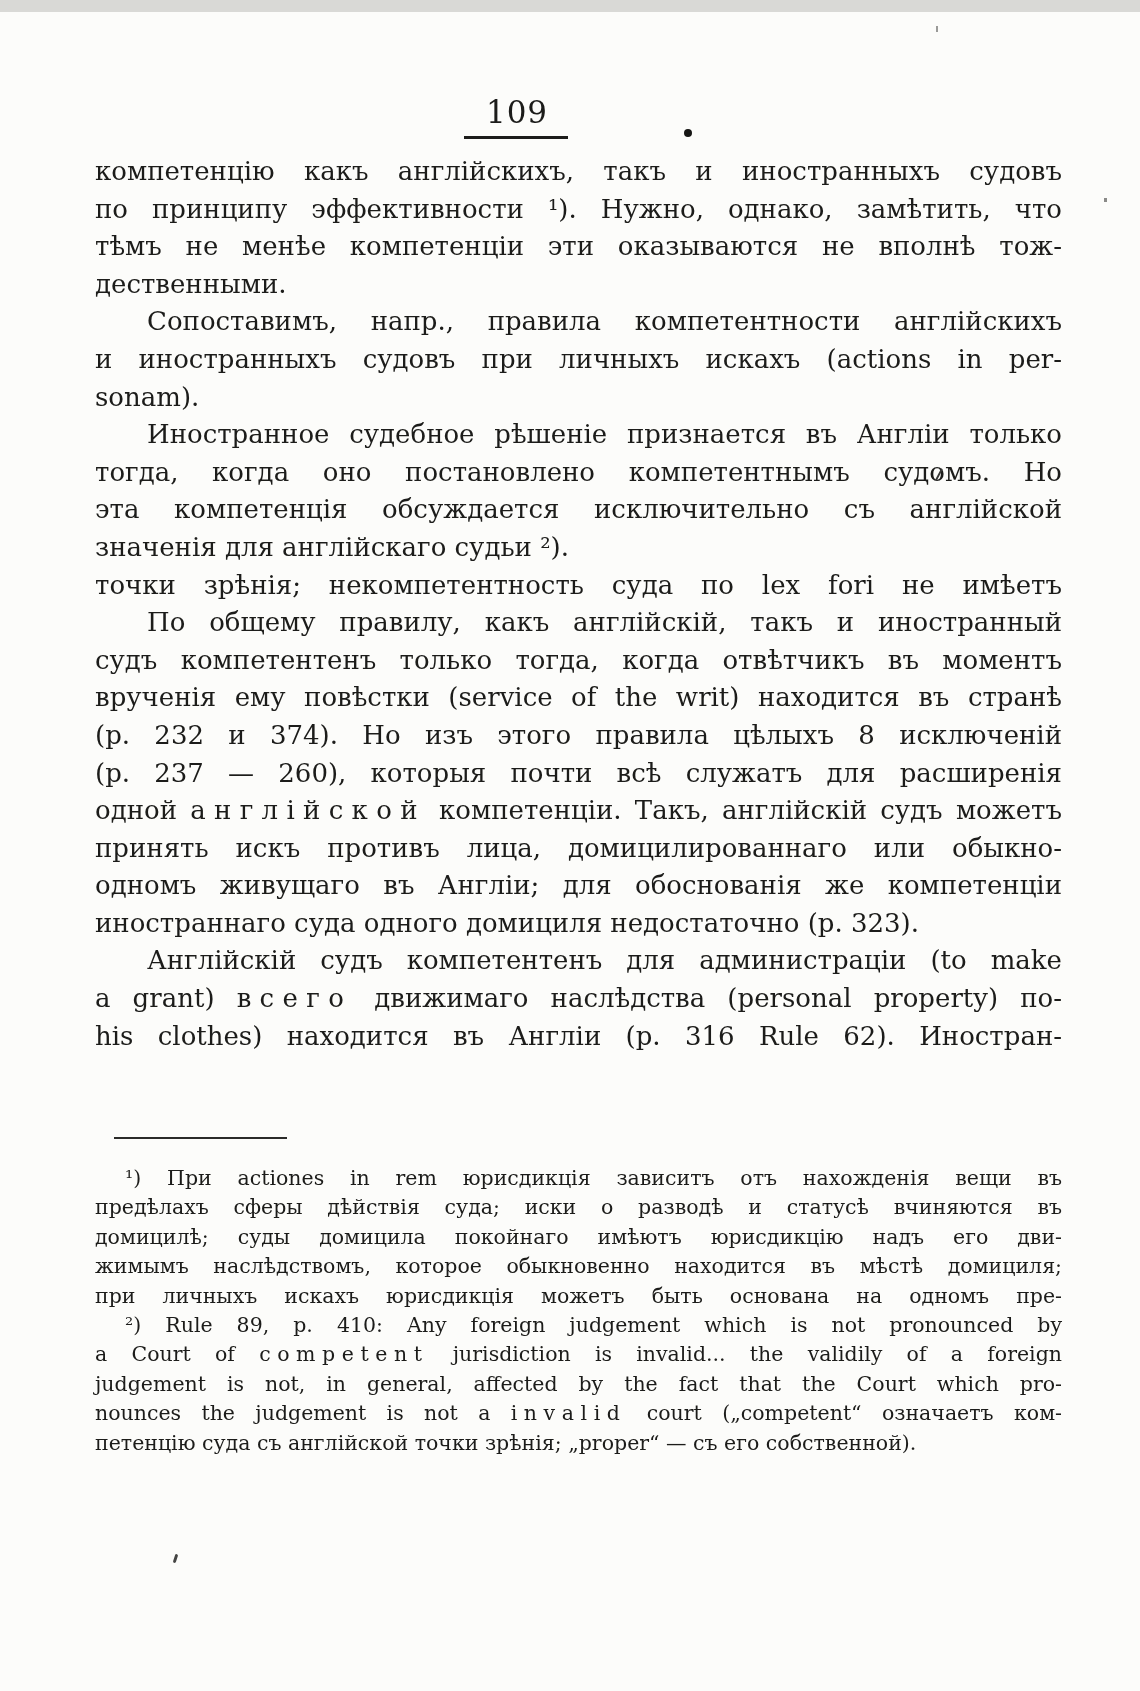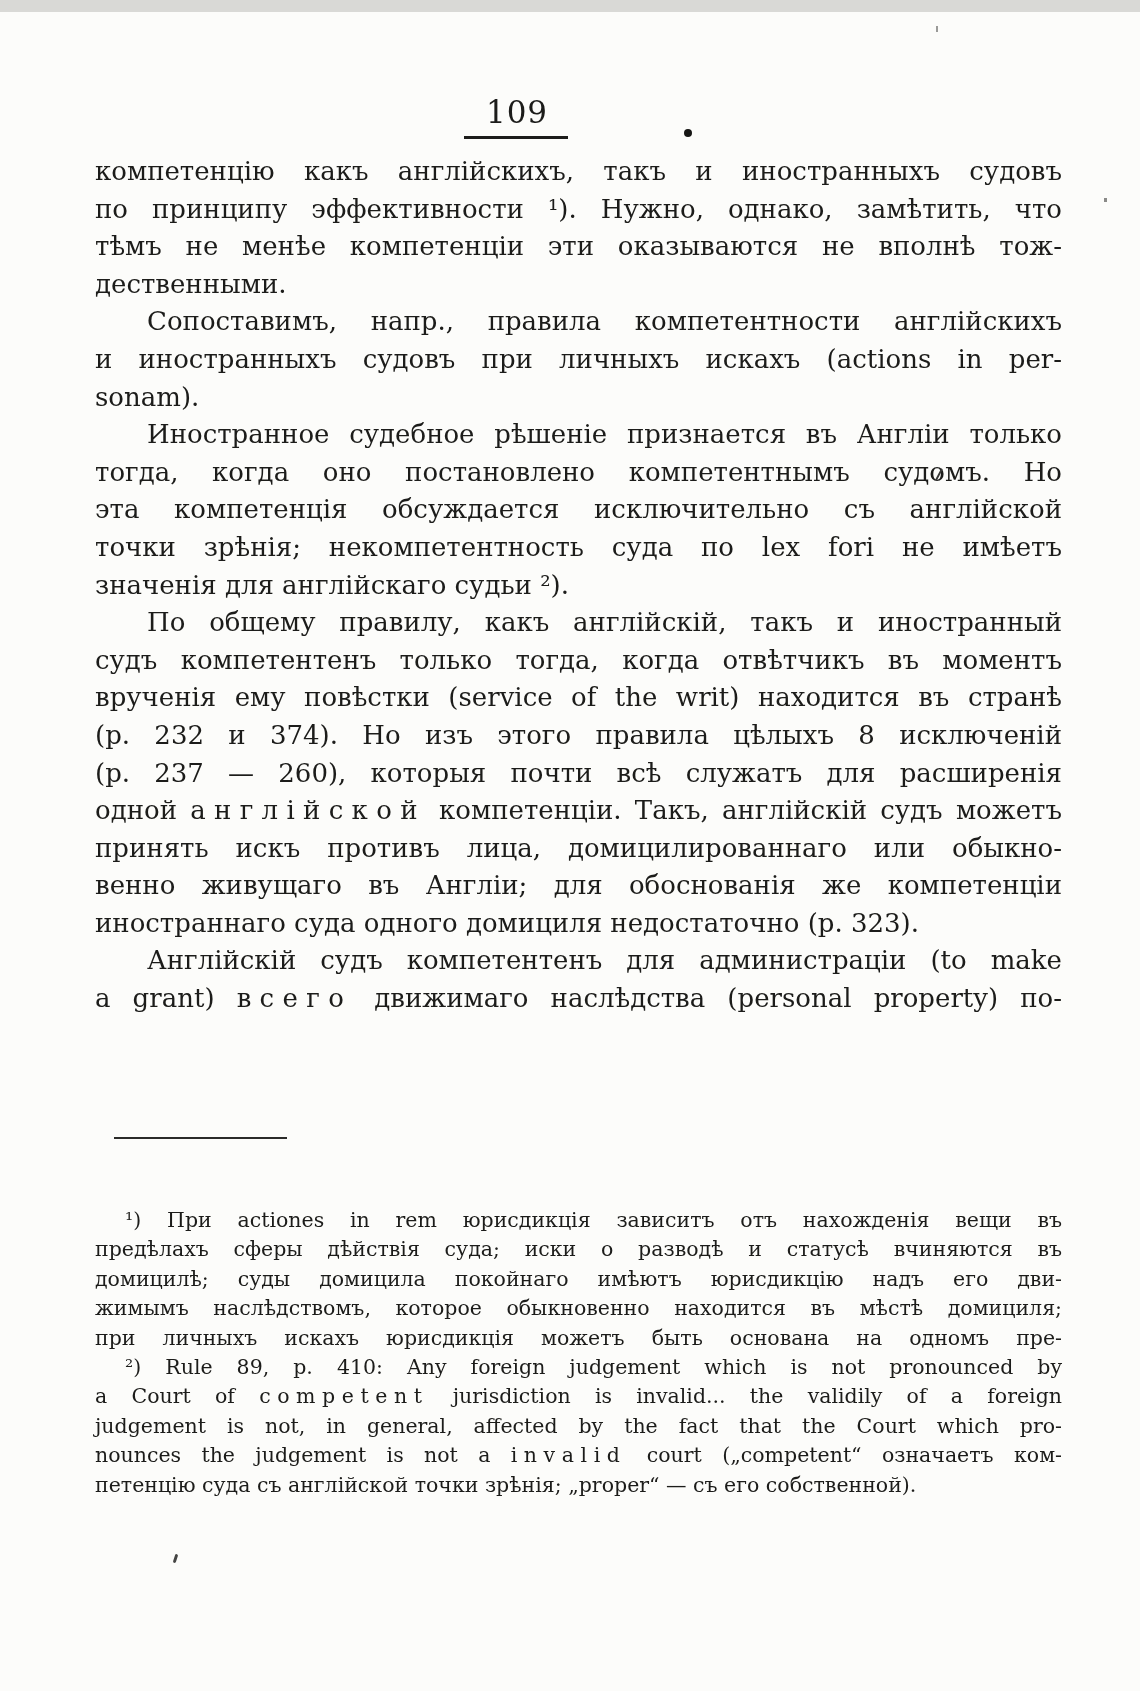--- a/index.html
+++ b/index.html
@@ -21,21 +21,21 @@
   .pagerule{
     position:absolute;top:124px;left:464px;width:104px;height:0;
     border-top:3px solid #1d1d1b;
   }
   
   .bodytext{
     position:absolute;left:95px;top:141px;width:967px;
     font-size:26px;line-height:37.6px;
   }
   .footnotes{
-    position:absolute;left:95px;top:1194px;width:967px;
+    position:absolute;left:95px;top:1152px;width:967px;
     font-size:20.5px;line-height:29.4px;
   }
   .para{margin:0;padding:0;}
   .line{white-space:normal;}
   .just{text-align:justify;text-align-last:justify;-moz-text-align-last:justify;text-justify:inter-word;}
   .bodytext .indent{padding-left:52px;}
   .footnotes .indent{padding-left:30px;}
   .sperr{letter-spacing:0.32em;}
   .fnrule{
     position:absolute;left:114px;top:1125px;width:173px;height:0;
@@ -66,37 +66,38 @@
       </div>
       <div class="para">
         <div class="line just indent"><span>Сопоставимъ, напр., правила компетентности англійскихъ</span></div>
         <div class="line just"><span>и иностранныхъ судовъ при личныхъ искахъ (actions in per-</span></div>
         <div class="line"><span>sonam).</span></div>
       </div>
       <div class="para">
         <div class="line just indent"><span>Иностранное судебное рѣшеніе признается въ Англіи только</span></div>
         <div class="line just"><span>тогда, когда оно постановлено компетентнымъ судомъ. Но</span></div>
         <div class="line just"><span>эта компетенція обсуждается исключительно съ англійской</span></div>
+        <div class="line"><span>значенія для англійскаго судьи ²).</span></div>
         <div class="line just"><span>точки зрѣнія; некомпетентность суда по lex fori не имѣетъ</span></div>
-        <div class="line"><span>значенія для англійскаго судьи ²).</span></div>
       </div>
       <div class="para">
         <div class="line just indent"><span>По общему правилу, какъ англійскій, такъ и иностранный</span></div>
         <div class="line just"><span>судъ компетентенъ только тогда, когда отвѣтчикъ въ моментъ</span></div>
         <div class="line just"><span>врученія ему повѣстки (service of the writ) находится въ странѣ</span></div>
         <div class="line just"><span>(р. 232 и 374). Но изъ этого правила цѣлыхъ 8 исключеній</span></div>
         <div class="line just"><span>(р. 237 — 260), которыя почти всѣ служатъ для расширенія</span></div>
         <div class="line just"><span>одной </span><span class="sperr">англійской</span><span> компетенціи. Такъ, англійскій судъ можетъ</span></div>
         <div class="line just"><span>принять искъ противъ лица, домицилированнаго или обыкно-</span></div>
-        <div class="line just"><span>венно живущаго въ Англіи; для обоснованія же компетенціи</span></div>
+        <div class="line just"><span>одномъ живущаго въ Англіи; для обоснованія же компетенціи</span></div>
         <div class="line"><span>иностраннаго суда одного домициля недостаточно (р. 323).</span></div>
       </div>
       <div class="para">
         <div class="line just indent"><span>Англійскій судъ компетентенъ для администраціи (to make</span></div>
         <div class="line just"><span>a grant) </span><span class="sperr">всего</span><span> движимаго наслѣдства (personal property) по-</span></div>
+        <div class="line just"><span>his clothes) находится въ Англіи (р. 316 Rule 62). Иностран-</span></div>
       </div>
     </div>
 
   <div class="fnrule"></div>
   <div class="footnotes">
       <div class="para">
         <div class="line just indent"><span>¹) При actiones in rem юрисдикція зависитъ отъ нахожденія вещи въ</span></div>
         <div class="line just"><span>предѣлахъ сферы дѣйствія суда; иски о разводѣ и статусѣ вчиняются въ</span></div>
         <div class="line just"><span>домицилѣ; суды домицила покойнаго имѣютъ юрисдикцію надъ его дви-</span></div>
         <div class="line just"><span>жимымъ наслѣдствомъ, которое обыкновенно находится въ мѣстѣ домициля;</span></div>

